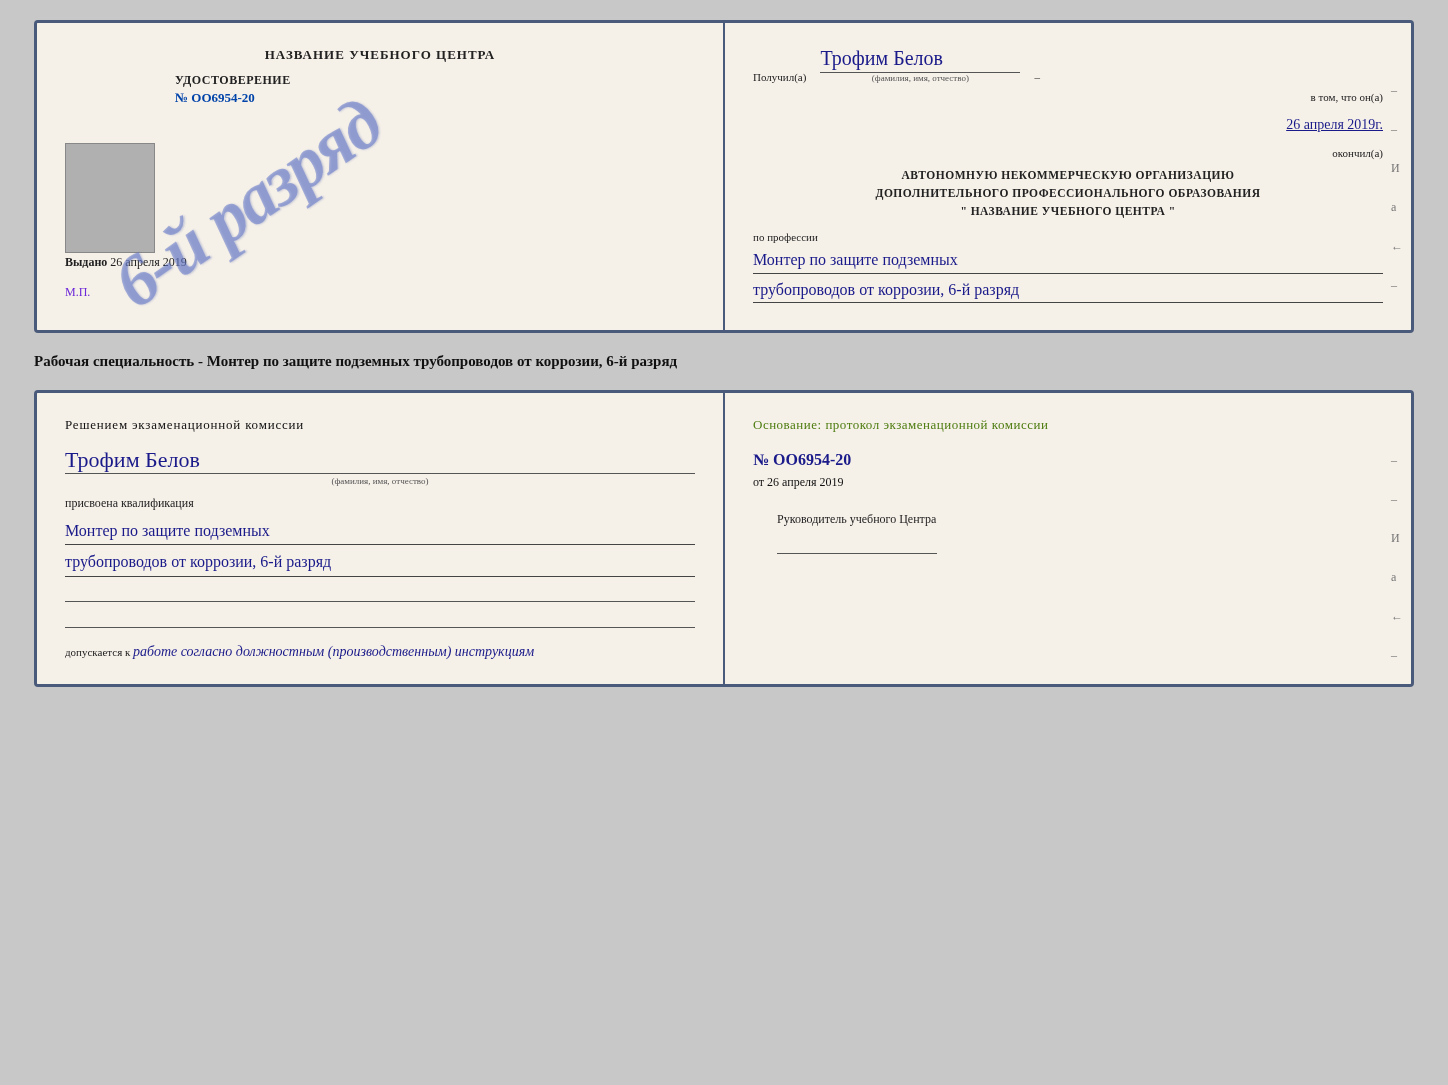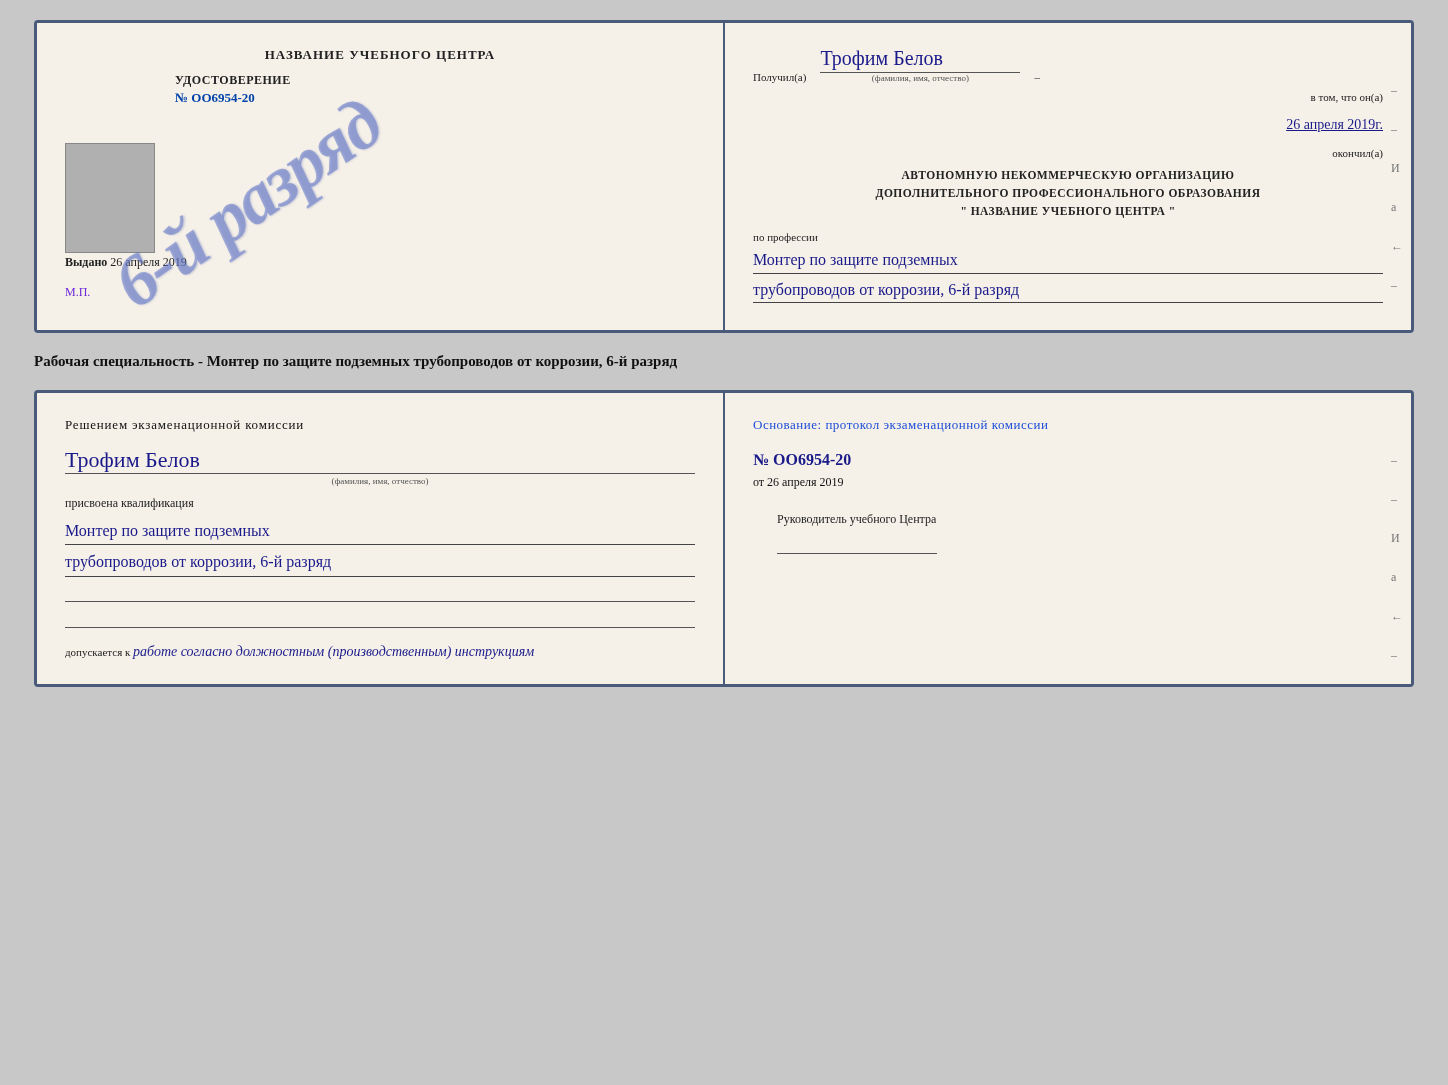--- a/index.html
+++ b/index.html
@@ -290,21 +290,21 @@
     .dopuskaetsya-handwritten {
       font-family: 'Segoe Script', 'Brush Script MT', cursive;
       font-size: 14px;
       color: #1a1a8a;
       font-style: italic;
     }
 
     
     .osnovanie-title {
       font-size: 13px;
-      color: #1d4ed8;
+      color: #4d7c0f;
       letter-spacing: 0.5px;
       margin-bottom: 18px;
     }
 
     .protocol-number {
       font-size: 16px;
       color: #1a1a8a;
       font-weight: bold;
       margin-bottom: 6px;
     }

